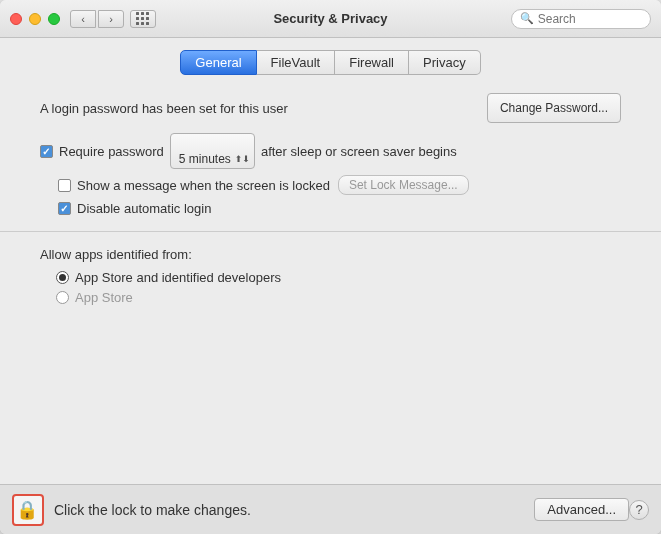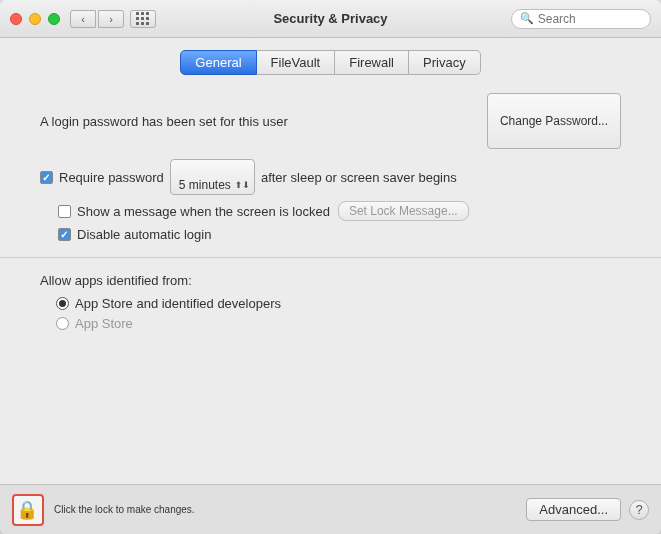--- a/index.html
+++ b/index.html
@@ -182,21 +182,21 @@
 
     .login-password-text {
       color: #333;
       flex: 1;
     }
 
     .change-password-btn {
       background: linear-gradient(to bottom, #f9f9f9, #e8e8e8);
       border: 1px solid #b0b0b0;
       border-radius: 4px;
-      padding: 20px 12px;
+      padding: 7px 12px;
       font-size: 12px;
       cursor: pointer;
       color: #333;
     }
 
     .checkbox-row {
       display: flex;
       align-items: center;
       margin: 6px 0;
     }
@@ -321,28 +321,27 @@
       background: #f5f5f5;
       flex-shrink: 0;
     }
 
     .lock-svg {
       font-size: 18px;
     }
 
     .lock-message {
       color: #333;
-      font-size: 10px;
+      font-size: 14px;
     }
 
     .bottom-right {
       margin-left: auto;
       display: flex;
       align-items: center;
-      gap: 8px;
     }
 
     .advanced-btn {
       background: linear-gradient(to bottom, #f9f9f9, #e8e8e8);
       border: 1px solid #b0b0b0;
       border-radius: 4px;
       padding: 3px 12px;
       font-size: 13px;
       cursor: pointer;
       color: #333;

